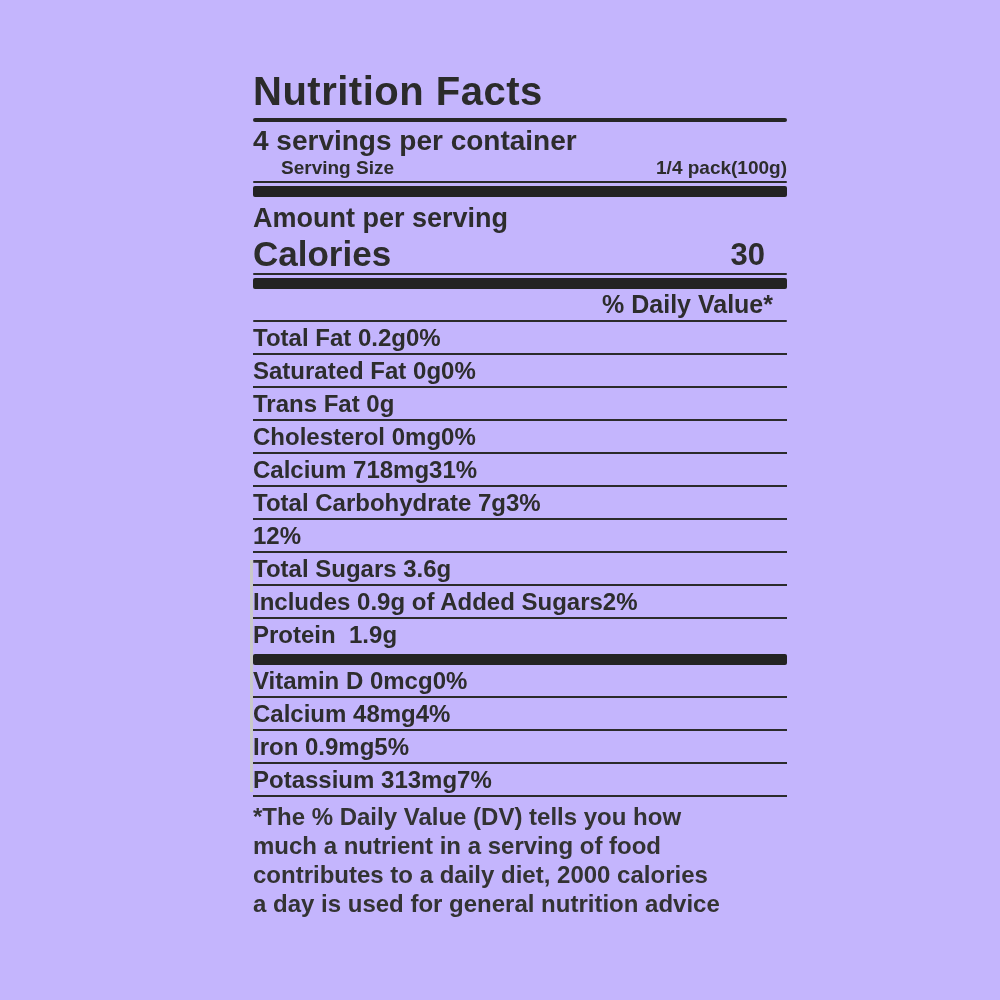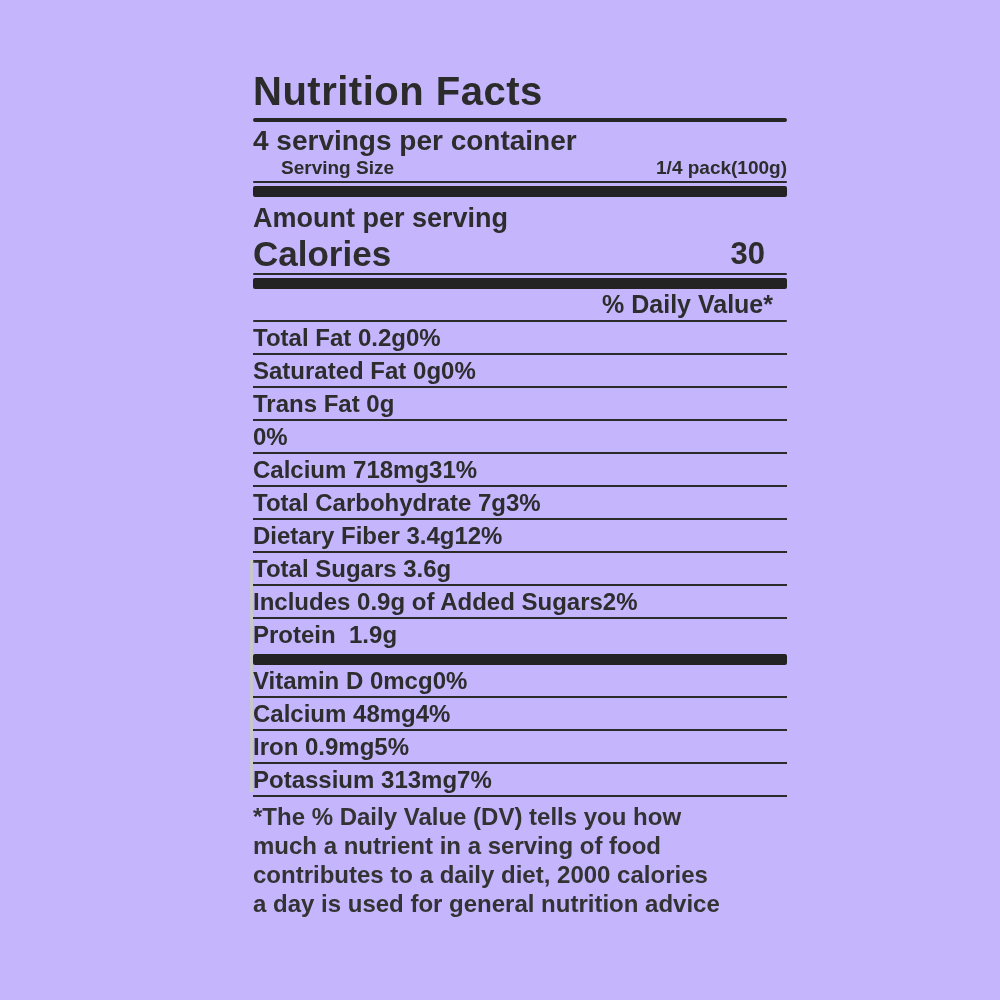--- a/index.html
+++ b/index.html
@@ -59,21 +59,21 @@
   }
   .amount {
     margin-top: 6px;
     font-size: 27px;
     font-weight: 700;
     line-height: 31px;
   }
   .calories-row {
     display: flex;
     justify-content: space-between;
-    align-items: center;
+    align-items: flex-end;
     margin-top: 1px;
   }
   .calories-word {
     font-size: 35px;
     font-weight: 700;
     line-height: 38px;
   }
   .calories-num {
     font-size: 31px;
     font-weight: 600;
@@ -158,32 +158,32 @@
     </div>
     <div class="nrow">
       <span class="nname">Saturated Fat 0g</span>
       <span class="ndv">0%</span>
     </div>
     <div class="nrow">
       <span class="nname">Trans Fat 0g</span>
       <span class="ndv"></span>
     </div>
     <div class="nrow">
+      <span class="nname">Cholesterol 0mg</span>
       <span class="ndv">0%</span>
     </div>
     <div class="nrow">
       <span class="nname">Calcium 718mg</span>
       <span class="ndv">31%</span>
     </div>
     <div class="nrow">
       <span class="nname">Total Carbohydrate 7g</span>
       <span class="ndv">3%</span>
     </div>
     <div class="nrow">
-      <span class="nname">Dietary Fiber 3.4g</span>
       <span class="ndv">12%</span>
     </div>
     <div class="nrow">
       <span class="nname">Total Sugars 3.6g</span>
       <span class="ndv"></span>
     </div>
     <div class="nrow">
       <span class="nname">Includes 0.9g of Added Sugars</span>
       <span class="ndv">2%</span>
     </div>

